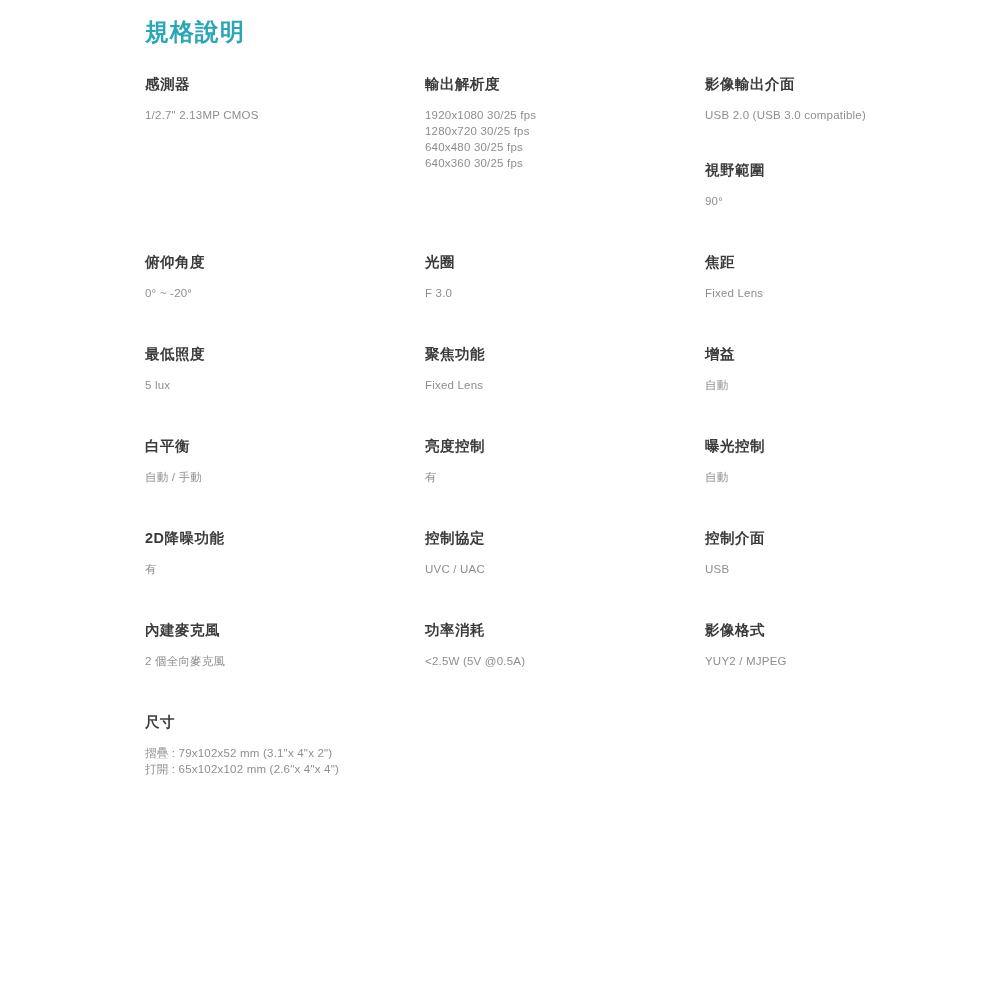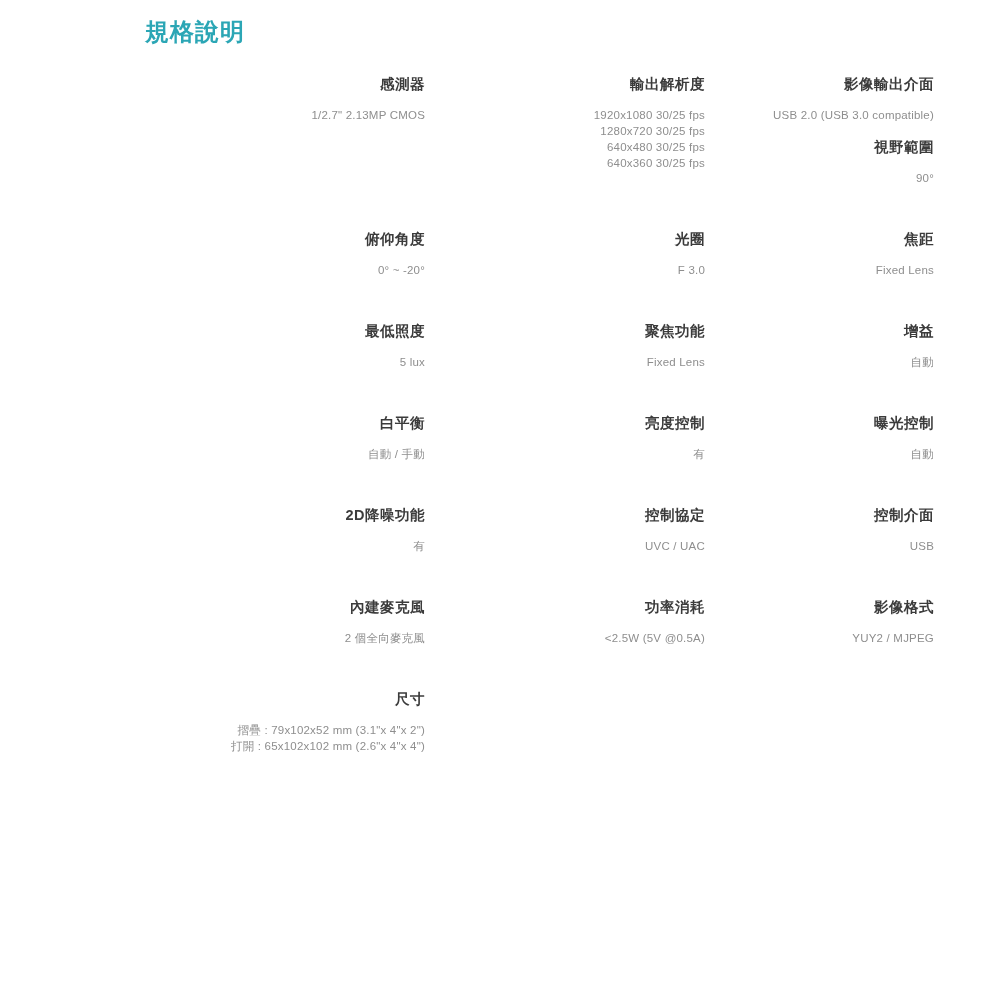--- a/index.html
+++ b/index.html
@@ -6,37 +6,37 @@
   html, body {
     margin: 0;
     padding: 0;
     background: #ffffff;
     width: 1000px;
     height: 1000px;
     overflow: hidden;
     font-family: "Liberation Sans", sans-serif;
   }
   main {
-    padding: 16px 66px 0 145px;
+    padding: 16px 92px 0 145px;
   }
   h1.page-title {
     font-size: 24px;
     font-weight: 700;
     letter-spacing: 1px;
     margin: 0 0 27px 0;
     color: #2ba6b5;
   }
-  .spec-grid { width: 100%; text-align: right; }
+  .spec-grid { width: 100%; }
   .spec-row {
     display: grid;
     grid-template-columns: 280px 280px 1fr;
     margin-bottom: 44px;
   }
   .spec-cell { min-width: 0; }
-  .spec-item + .spec-item { margin-top: 15px; }
+  .spec-item + .spec-item { margin-top: 38px; }
   .spec-title {
     font-size: 14.5px;
     font-weight: 700;
     color: #3b3b3b;
     letter-spacing: 0.5px;
     margin: 0 0 13px 0;
   }
   .spec-value {
     font-size: 11.5px;
     color: #8e8e8e;

